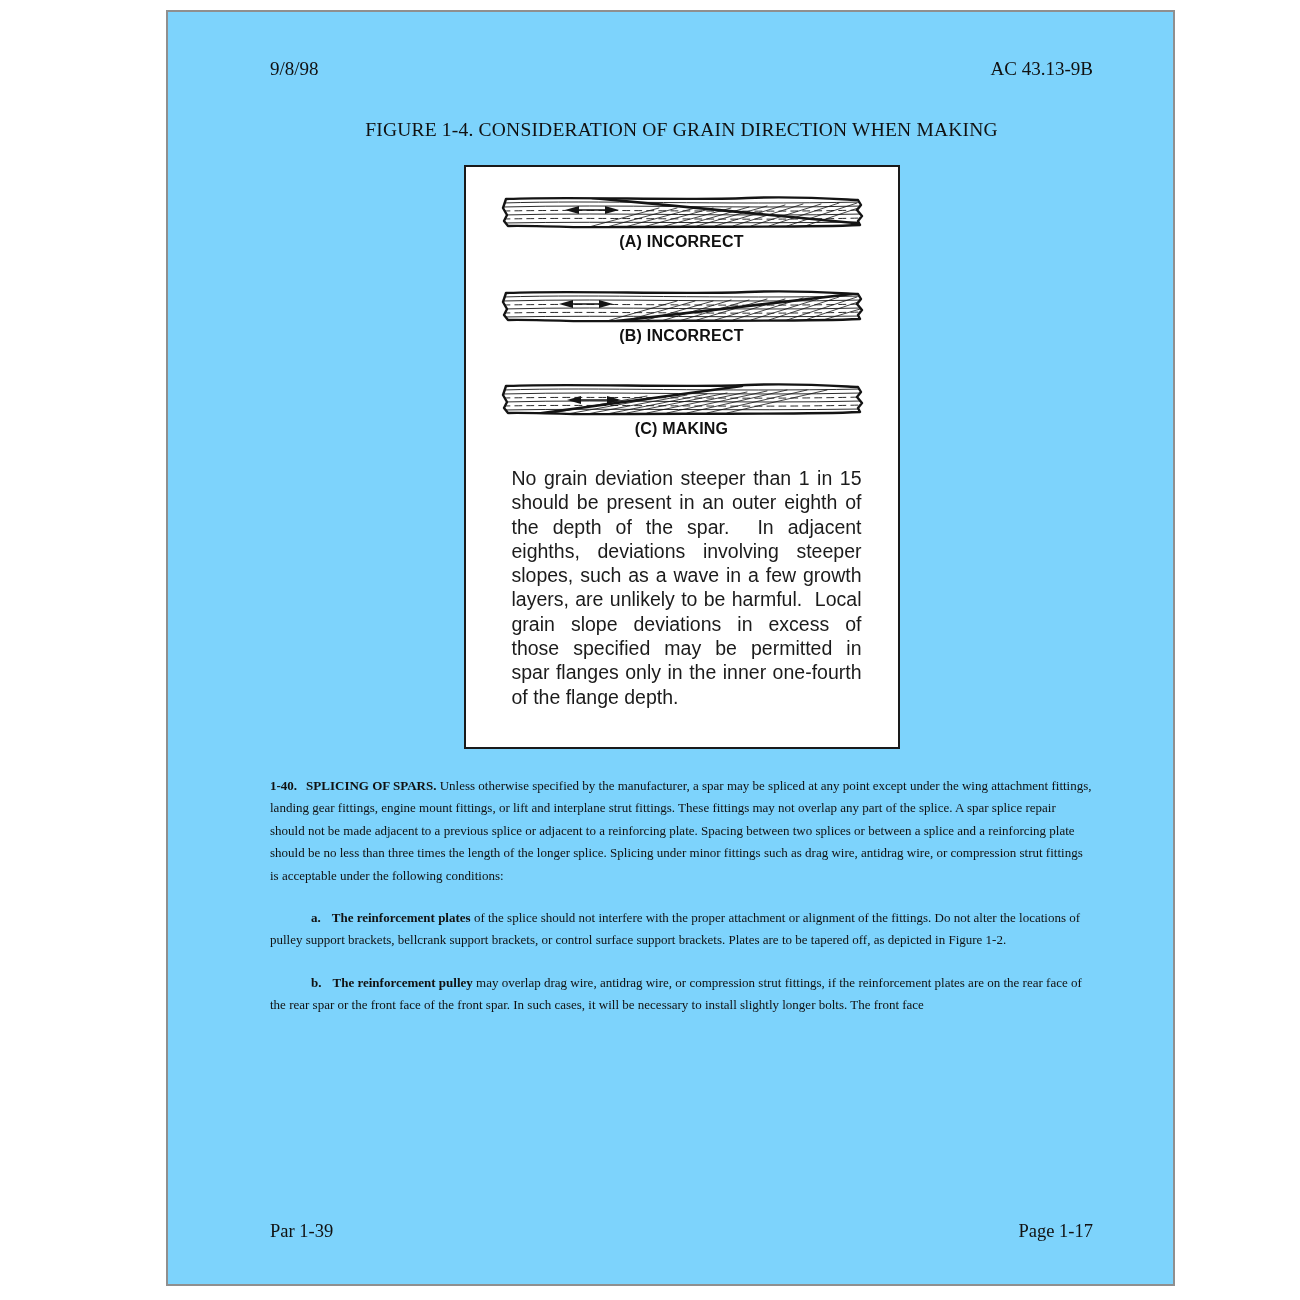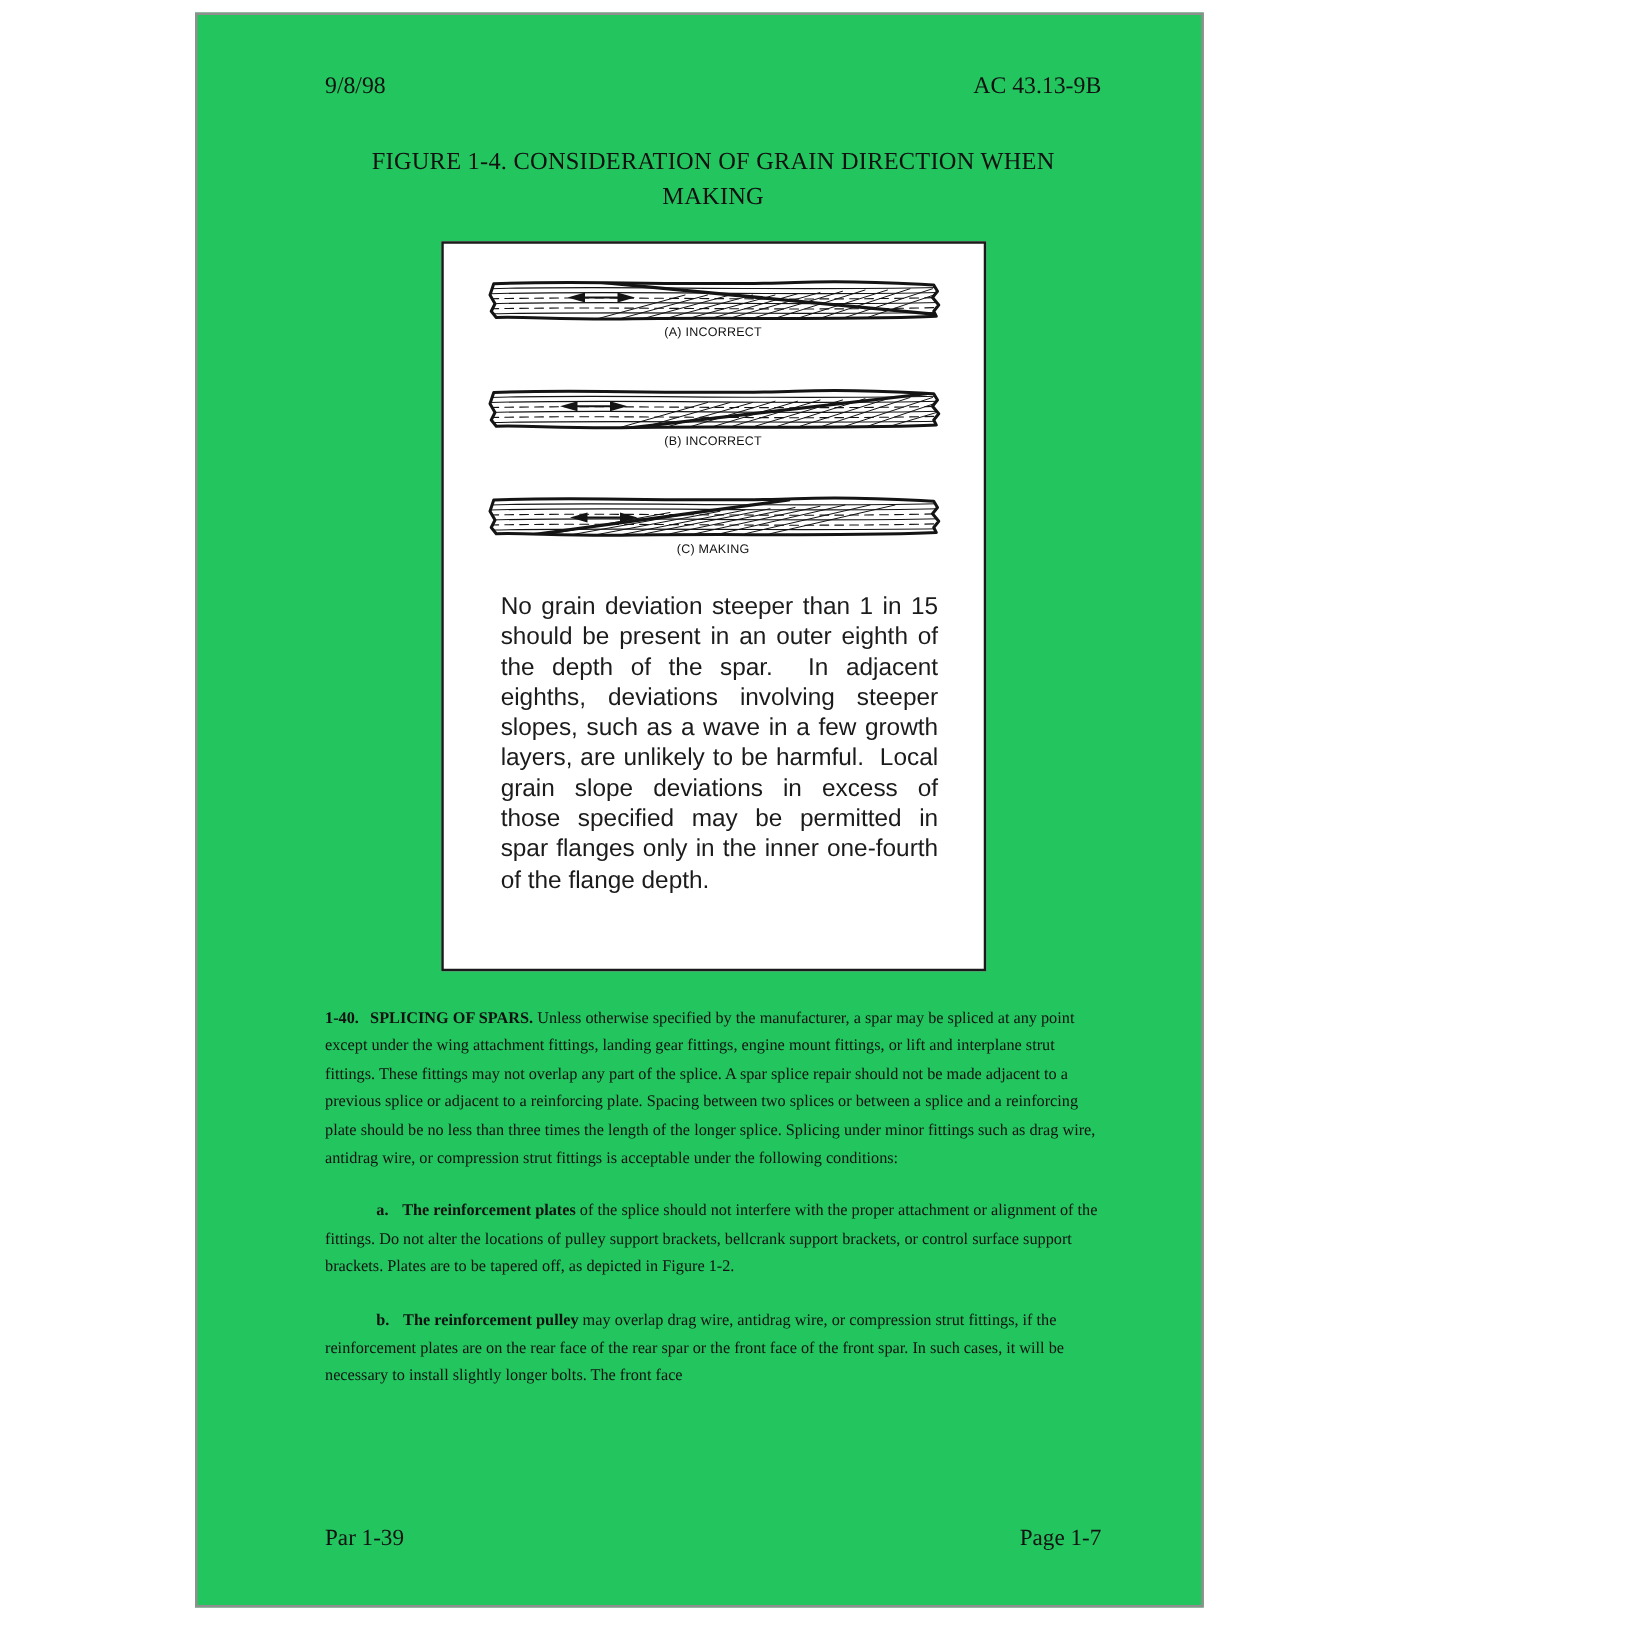--- a/index.html
+++ b/index.html
@@ -1,33 +1,33 @@
 <!DOCTYPE html>
 <html><head>
 <meta charset="utf-8">
 <style>
   html,body{margin:0;padding:0;background:#ffffff;}
   body{width:1300px;height:1300px;position:relative;font-family:"Liberation Serif",serif;color:#111;}
-  .page{position:absolute;left:156px;top:10px;width:807px;height:1276px;border:2px solid #8f8f8f;background:#22c55e;box-sizing:border-box;}
+  .page{position:absolute;left:166px;top:10px;width:1009px;height:1276px;border:2px solid #8f8f8f;background:#7dd3fc;box-sizing:border-box;}
   .content{margin:0 80px 0 102px;}
 
   
   .hdr{display:flex;justify-content:space-between;padding-top:46px;font-size:19px;}
   .ftr{position:absolute;left:102px;right:80px;bottom:42px;display:flex;justify-content:space-between;font-size:18.5px;}
 
   
   .fig-title{margin-top:36px;text-align:center;font-weight:normal;font-size:19.5px;line-height:28px;letter-spacing:.2px;}
 
   
   .figure-box{width:436px;height:584px;border:2.5px solid #1a1a1a;margin:21px auto 0;box-sizing:border-box;background:#fff;display:flex;flex-direction:column;align-items:center;}
   .plank{width:370px;height:38px;display:block;}
   .plank-a{margin-top:26px;}
   .plank-b{margin-top:36px;}
   .plank-c{margin-top:35px;}
-  .plank-label{font-family:"Liberation Sans",sans-serif;font-weight:normal;font-size:10px;margin-top:2px;letter-spacing:.2px;}
+  .plank-label{font-family:"Liberation Sans",sans-serif;font-weight:bold;font-size:16px;margin-top:2px;letter-spacing:.2px;}
   .fig-caption{margin:28px 36px 0 46px;font-family:"Liberation Sans",sans-serif;font-size:19.5px;line-height:24.3px;text-align:justify;color:#1b1b1b;}
 
   
   .plank path{fill:none;stroke:#141414;stroke-linecap:round;}
   .plank .outline{stroke-width:2.4;fill:#fff;stroke-linejoin:round;}
   .plank .grain{stroke-width:.9;}
   .plank .dash{stroke-dasharray:7 5;}
   .plank .hatch{stroke-width:.8;}
   .plank .scarf{stroke-width:2.6;}
   .plank .arrow-line{stroke-width:1.6;}
@@ -139,16 +139,16 @@
       </p>
       <p class="sub">
         <b>b.</b><b class="gap2">The reinforcement pulley</b><span> may overlap drag wire, antidrag wire, or compression strut fittings, if the reinforcement plates are on the rear face of the rear spar or the front face of the front spar. In such cases, it will be necessary to install slightly longer bolts. The front face</span>
       </p>
     </div>
 
   </div>
 
   <div class="ftr">
     <span>Par 1-39</span>
-    <span>Page 1-7</span>
+    <span>Page 1-17</span>
   </div>
 
 </div>
 
 </body></html>

